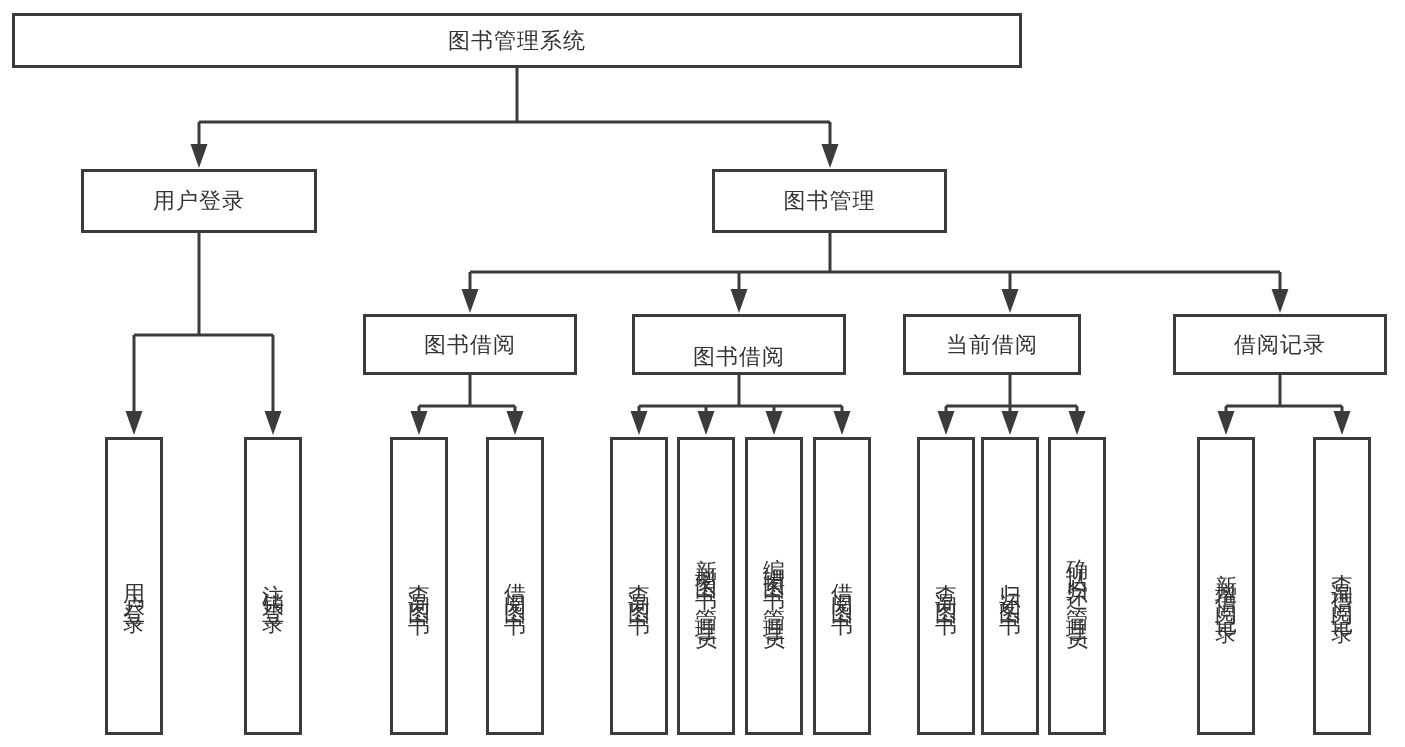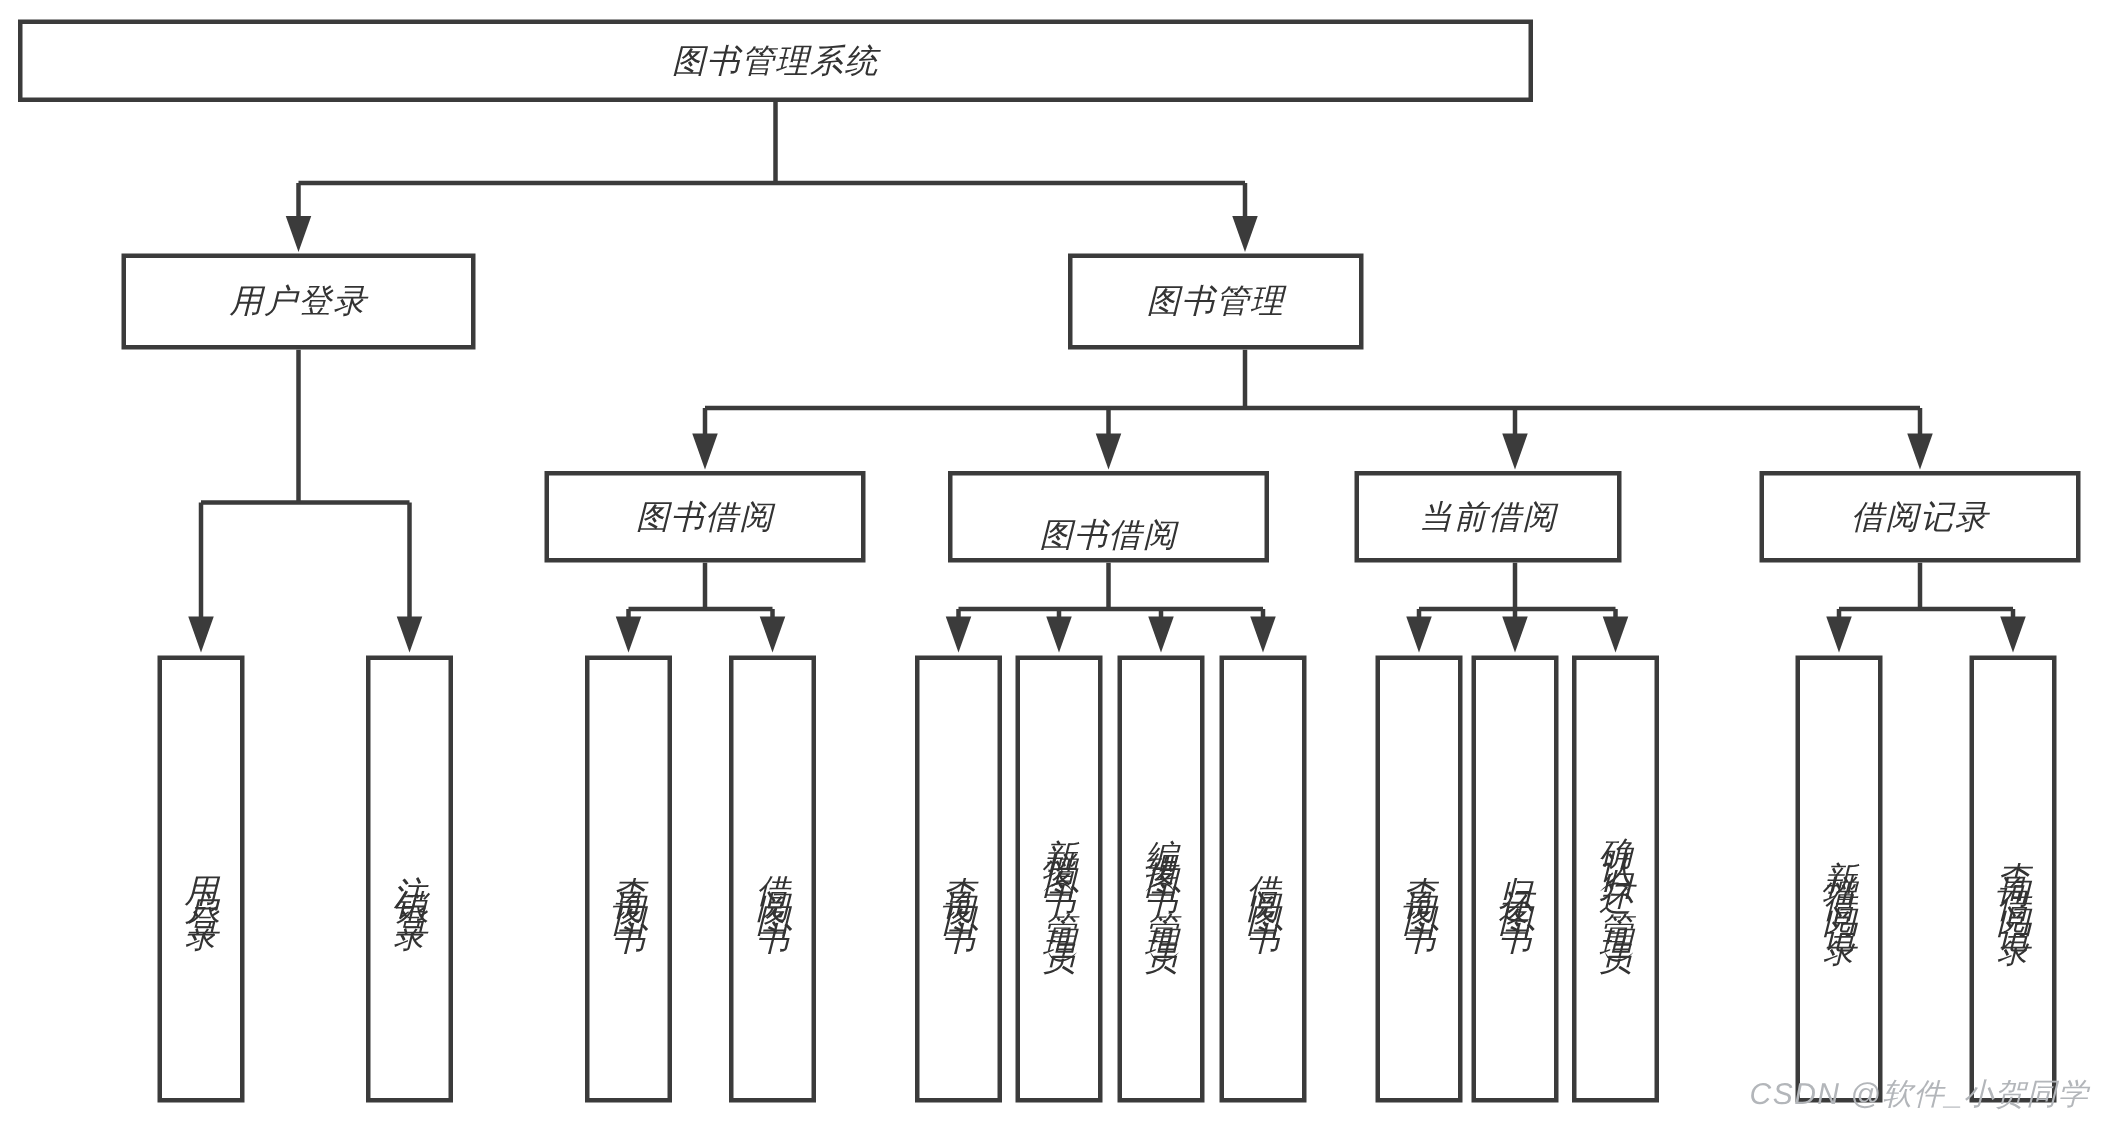--- a/index.html
+++ b/index.html
@@ -9,21 +9,20 @@
     --bg:#ffffff;
     --watermark:#b3b6ba;
   }
   html,body{margin:0;padding:0;background:var(--bg);}
   .canvas{
     position:relative;
     width:1405px;height:747px;
     background:var(--bg);
     font-family:"Liberation Sans","DejaVu Sans",sans-serif;
     overflow:hidden;
-    font-style:italic;
   }
   .connectors{position:absolute;left:0;top:0;width:1405px;height:747px;}
   .connectors path{stroke:var(--line);stroke-width:3;fill:none;}
   .connectors polygon{fill:var(--line);stroke:none;}
   .hbox{
     position:absolute;
     box-sizing:border-box;
     border:3px solid var(--border);
     background:var(--bg);
     display:flex;align-items:center;justify-content:center;
@@ -130,21 +129,21 @@
     </g>
   </svg>
 
   <div class="hbox" style="left:12px;top:13px;width:1010px;height:55px;">
     <span>图书管理系统</span>
   </div>
 
   <div class="hbox" style="left:81px;top:169px;width:236px;height:64px;">
     <span>用户登录</span>
   </div>
-  <div class="hbox" style="left:712px;top:169px;width:197px;height:64px;">
+  <div class="hbox" style="left:712px;top:169px;width:235px;height:64px;">
     <span>图书管理</span>
   </div>
 
   <div class="hbox" style="left:363px;top:314px;width:214px;height:61px;">
     <span>图书借阅</span>
   </div>
   <div class="hbox" style="left:632px;top:314px;width:214px;height:61px;align-items:flex-end;">
     <span>图书借阅</span>
   </div>
   <div class="hbox" style="left:903px;top:314px;width:178px;height:61px;">
@@ -191,15 +190,14 @@
     <span>确认归还（管理员）</span>
   </div>
 
   <div class="vbox" style="left:1197px;top:437px;">
     <span>新增借阅记录</span>
   </div>
   <div class="vbox" style="left:1313px;top:437px;">
     <span>查询借阅记录</span>
   </div>
 
-  <div class="watermark">CSDN @软件_小贺同学</div>
 
 </div>
 
 </body></html>

